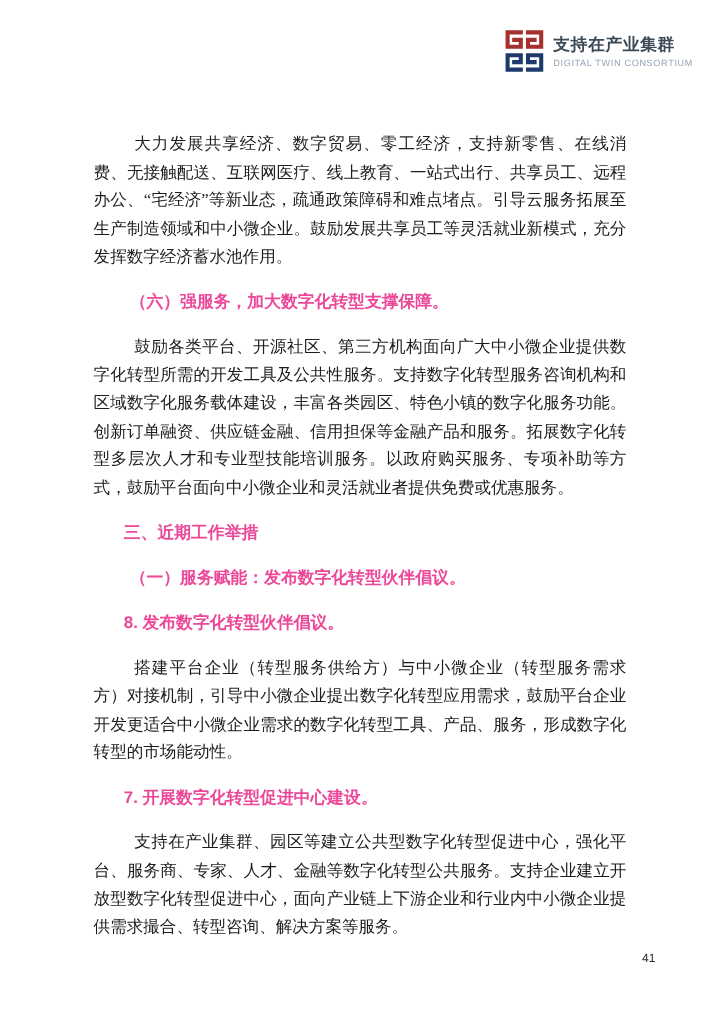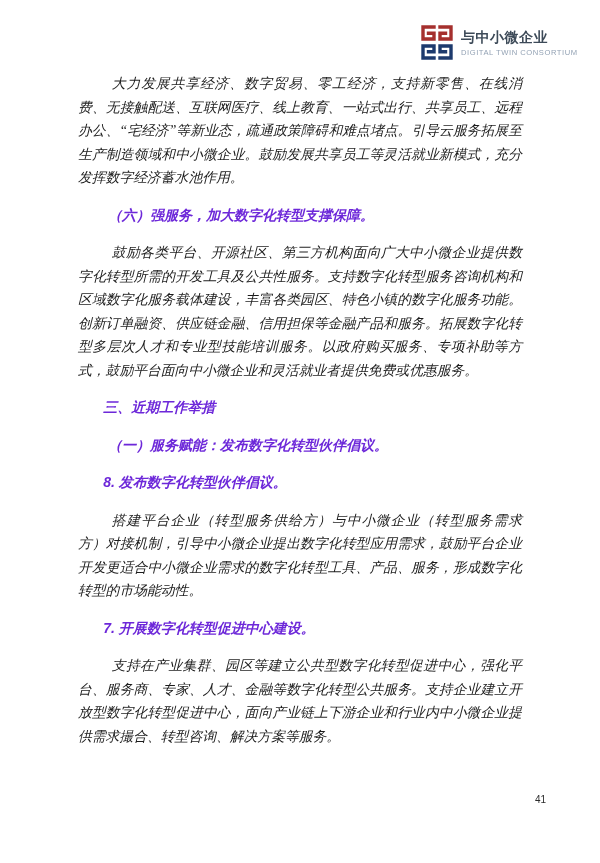--- a/index.html
+++ b/index.html
@@ -43,36 +43,35 @@
     margin-top: 2px;
     white-space: nowrap;
   }
 
   
   .content {
     position: absolute;
     left: 78px;
     right: 78px;
     top: 0;
-    padding-top: 72px;
+    padding-top: 108px;
     font-size: 13.8px;
     line-height: 23.5px;
     color: #1c1c1c;
     text-align: justify;
-    font-style: italic;
   }
   .para {
     margin: 0;
     text-indent: 2.45em;
   }
   .hd {
     font-family: "Liberation Sans", "DejaVu Sans", sans-serif;
     font-weight: 700;
     font-size: 14px;
-    color: #6d28d9;
+    color: #ec4899;
     line-height: 23.5px;
     margin: 14px 0;
     text-align: left;
   }
   .hd.indent-a { text-indent: 2.15em; }  
   .hd.indent-b { text-indent: 1.8em; }   
 
   
   .page-number {
     position: absolute;
@@ -91,21 +90,21 @@
   <header class="logo">
     <svg class="logo-icon" width="34" height="37" viewBox="0 0 34 37" aria-hidden="true">
       <g fill="none" stroke-linecap="square">
         <path d="M14,3 H3 V15 H14 V9.2 H8.5" stroke-width="3.4" stroke="#a5302e"></path>
         <path d="M20,3 H31 V15 H20 V9.2 H25.5" stroke-width="3.4" stroke="#a5302e"></path>
         <path d="M14,34 H3 V22 H14 V27.8 H8.5" stroke-width="3.4" stroke="#1d3a6d"></path>
         <path d="M20,34 H31 V22 H20 V27.8 H25.5" stroke-width="3.4" stroke="#1d3a6d"></path>
       </g>
     </svg>
     <div class="logo-text">
-      <div class="logo-title">与中小微企业</div>
+      <div class="logo-title">支持在产业集群</div>
       <div class="logo-subtitle">DIGITAL TWIN CONSORTIUM</div>
     </div>
   </header>
 
   <main class="content">
     <p class="para">大力发展共享经济、数字贸易、零工经济，支持新零售、在线消费、无接触配送、互联网医疗、线上教育、一站式出行、共享员工、远程办公、“宅经济”等新业态，疏通政策障碍和难点堵点。引导云服务拓展至生产制造领域和中小微企业。鼓励发展共享员工等灵活就业新模式，充分发挥数字经济蓄水池作用。</p>
     <h3 class="hd indent-a">（六）强服务，加大数字化转型支撑保障。</h3>
     <p class="para">鼓励各类平台、开源社区、第三方机构面向广大中小微企业提供数字化转型所需的开发工具及公共性服务。支持数字化转型服务咨询机构和区域数字化服务载体建设，丰富各类园区、特色小镇的数字化服务功能。创新订单融资、供应链金融、信用担保等金融产品和服务。拓展数字化转型多层次人才和专业型技能培训服务。以政府购买服务、专项补助等方式，鼓励平台面向中小微企业和灵活就业者提供免费或优惠服务。</p>
     <h2 class="hd indent-b">三、近期工作举措</h2>
     <h3 class="hd indent-a">（一）服务赋能：发布数字化转型伙伴倡议。</h3>

